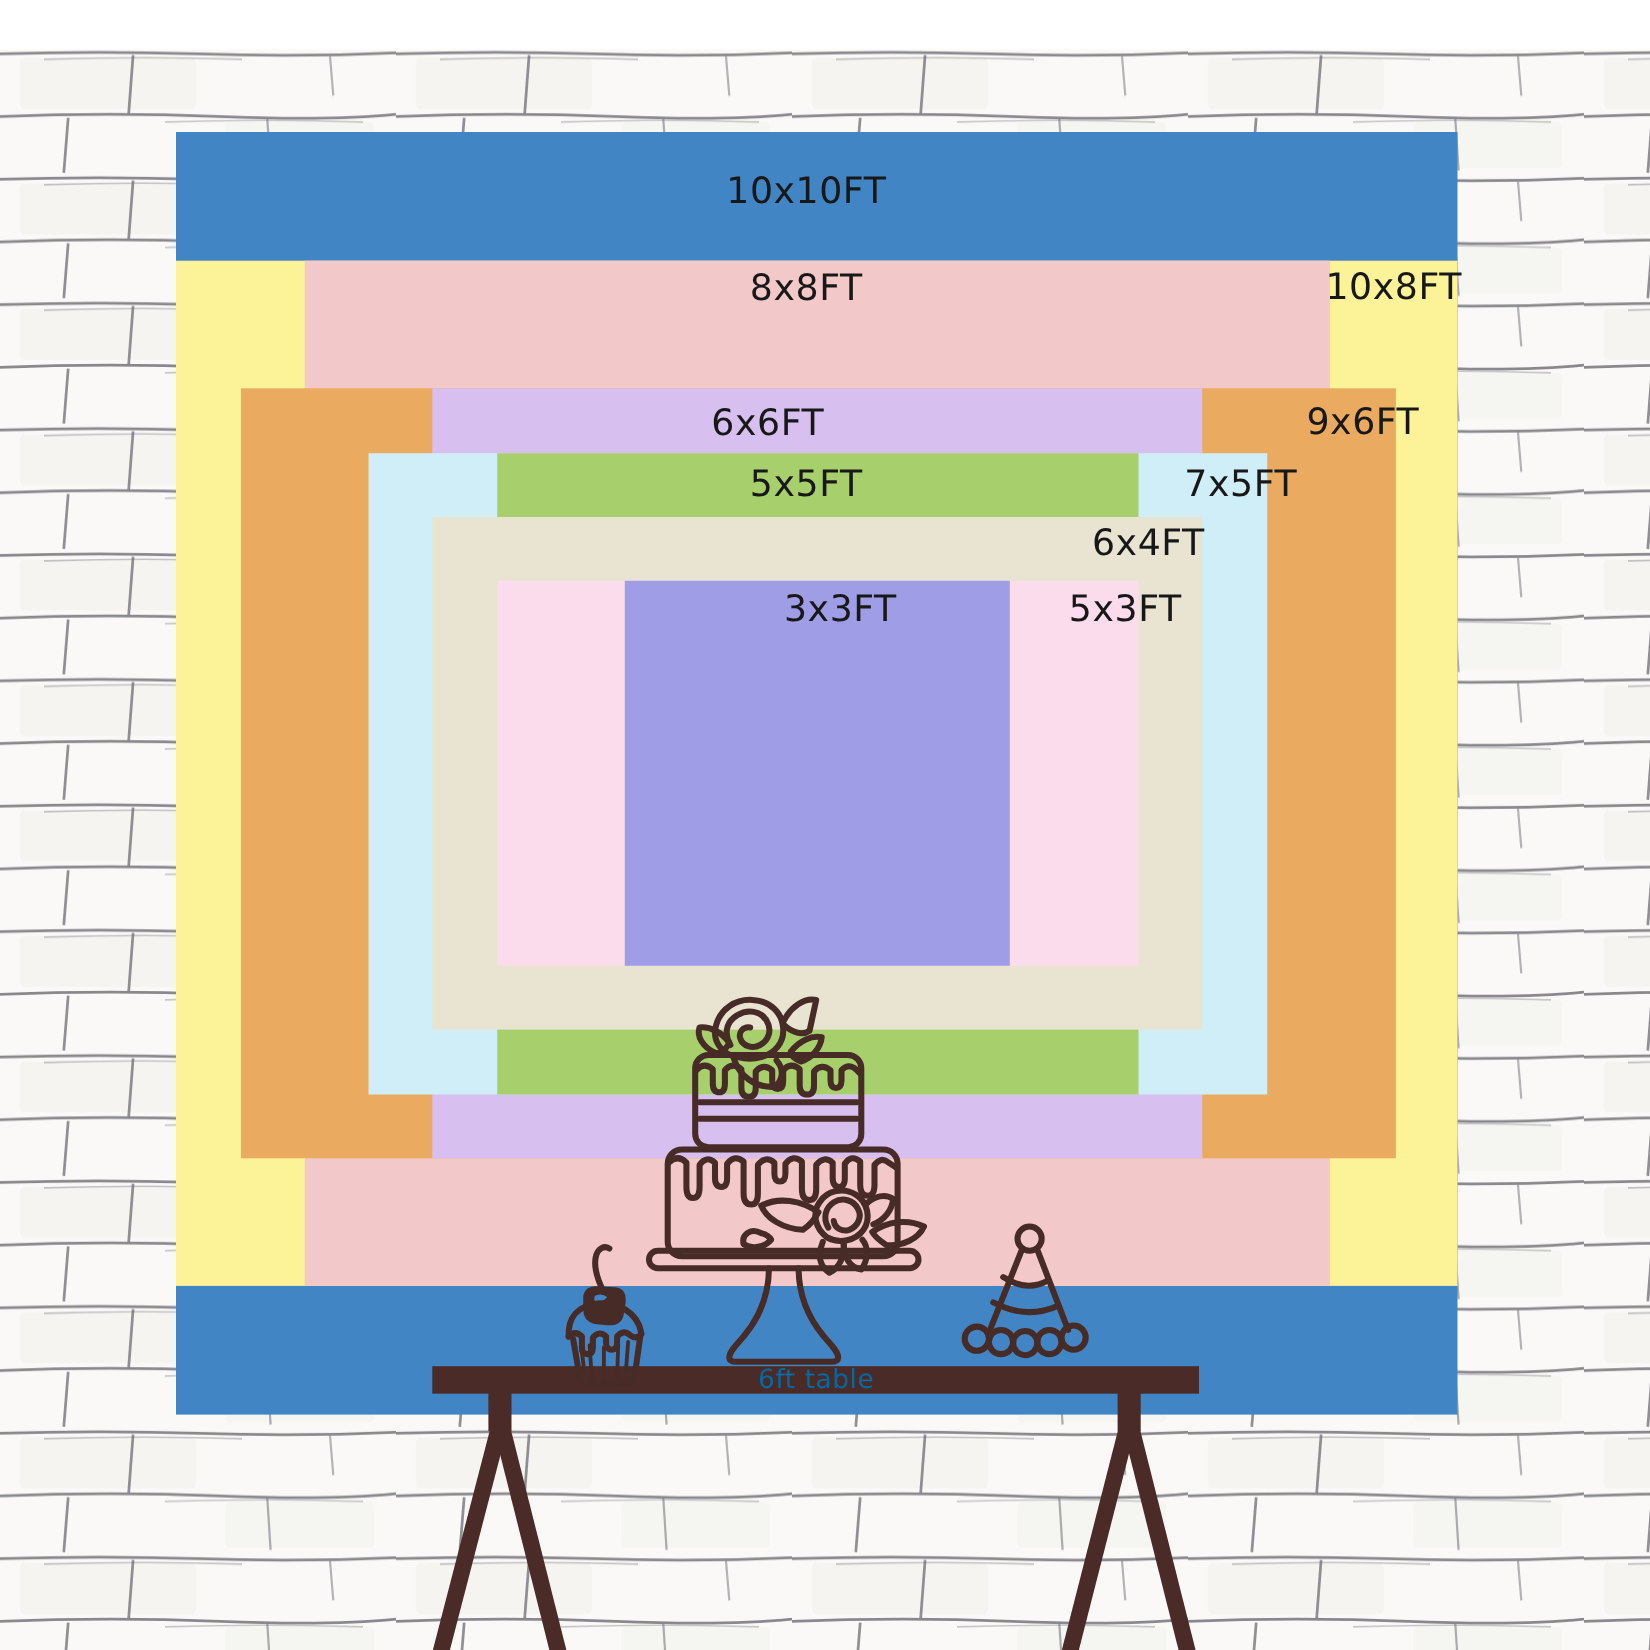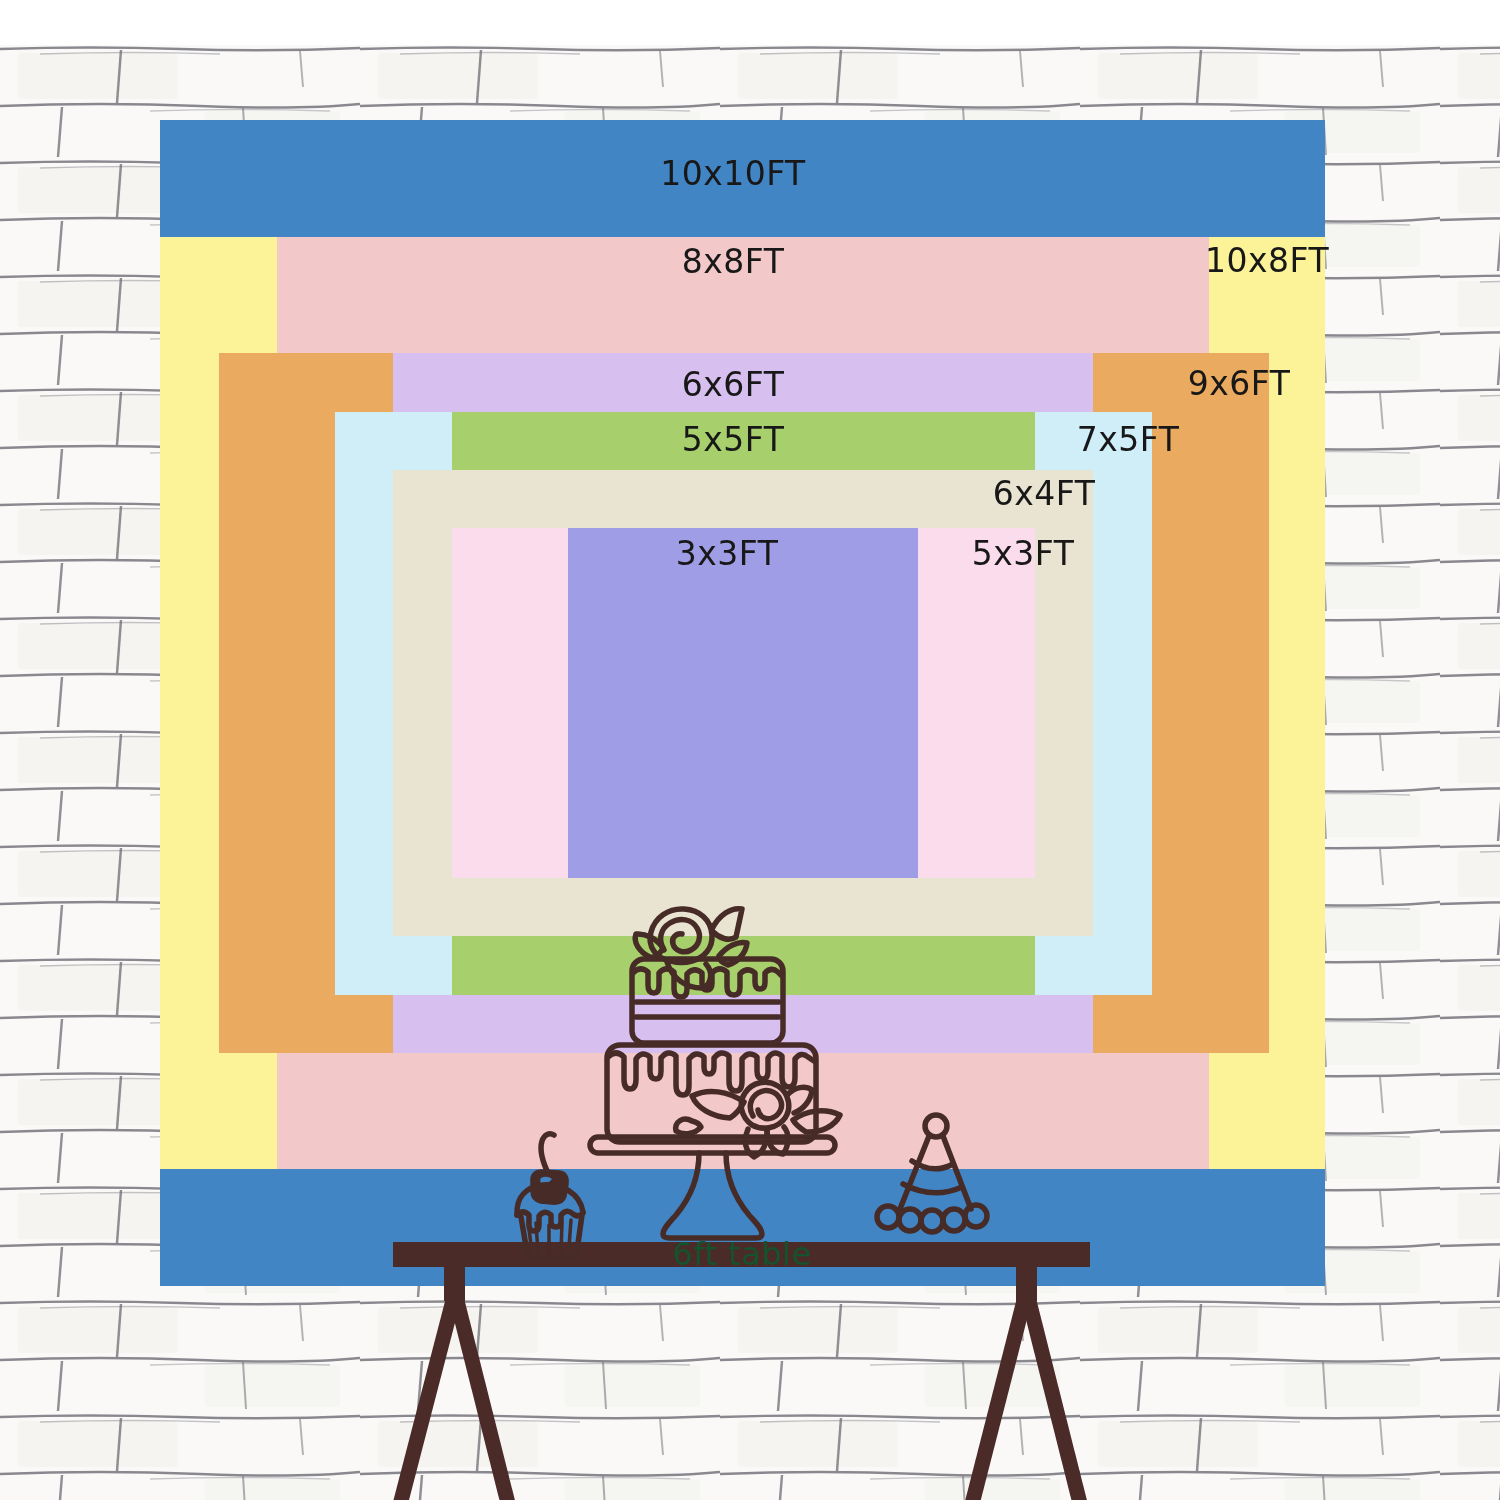--- a/index.html
+++ b/index.html
@@ -8,21 +8,21 @@
     font-family:"DejaVu Sans","Liberation Sans",sans-serif;background:#faf9f7;margin-top:45px;
   }
   .wall{position:absolute;left:0;top:0;}
   .rect{position:absolute;}
   .size-label{
     position:absolute;transform:translate(-50%,-50%);
     font-size:33px;line-height:1;color:#181818;letter-spacing:.5px;white-space:nowrap;
   }
   .table-label{
     position:absolute;transform:translate(-50%,-50%);
-    font-size:32px;line-height:1;color:#14532d;letter-spacing:.5px;white-space:nowrap;
+    font-size:24px;line-height:1;color:#0369a1;letter-spacing:.5px;white-space:nowrap;
   }
   .overlay{position:absolute;left:0;top:0;pointer-events:none;}
 </style>
 </head>
 <body>
 
 <div class="scene">
 
   <svg class="wall" width="1500" height="1500" aria-hidden="true">
     <defs>
@@ -122,23 +122,23 @@
         <circle cx="932" cy="1176" r="11"></circle>
         <circle cx="954" cy="1175" r="11"></circle>
         <circle cx="976" cy="1171" r="11"></circle>
       </g>
     </g>
   </svg>
 
   <div class="size-label" style="left:733px;top:128px">10x10FT</div>
   <div class="size-label" style="left:733px;top:216px">8x8FT</div>
   <div class="size-label" style="left:1267px;top:215px">10x8FT</div>
-  <div class="size-label" style="left:733px;top:339px">6x6FT</div>
+  <div class="size-label" style="left:698px;top:339px">6x6FT</div>
   <div class="size-label" style="left:1239px;top:338px">9x6FT</div>
   <div class="size-label" style="left:733px;top:394px">5x5FT</div>
   <div class="size-label" style="left:1128px;top:394px">7x5FT</div>
   <div class="size-label" style="left:1044px;top:448px">6x4FT</div>
-  <div class="size-label" style="left:727px;top:508px">3x3FT</div>
+  <div class="size-label" style="left:764px;top:508px">3x3FT</div>
   <div class="size-label" style="left:1023px;top:508px">5x3FT</div>
 
   <div class="table-label" style="left:742px;top:1209px">6ft table</div>
 
 </div>
 
 </body></html>

